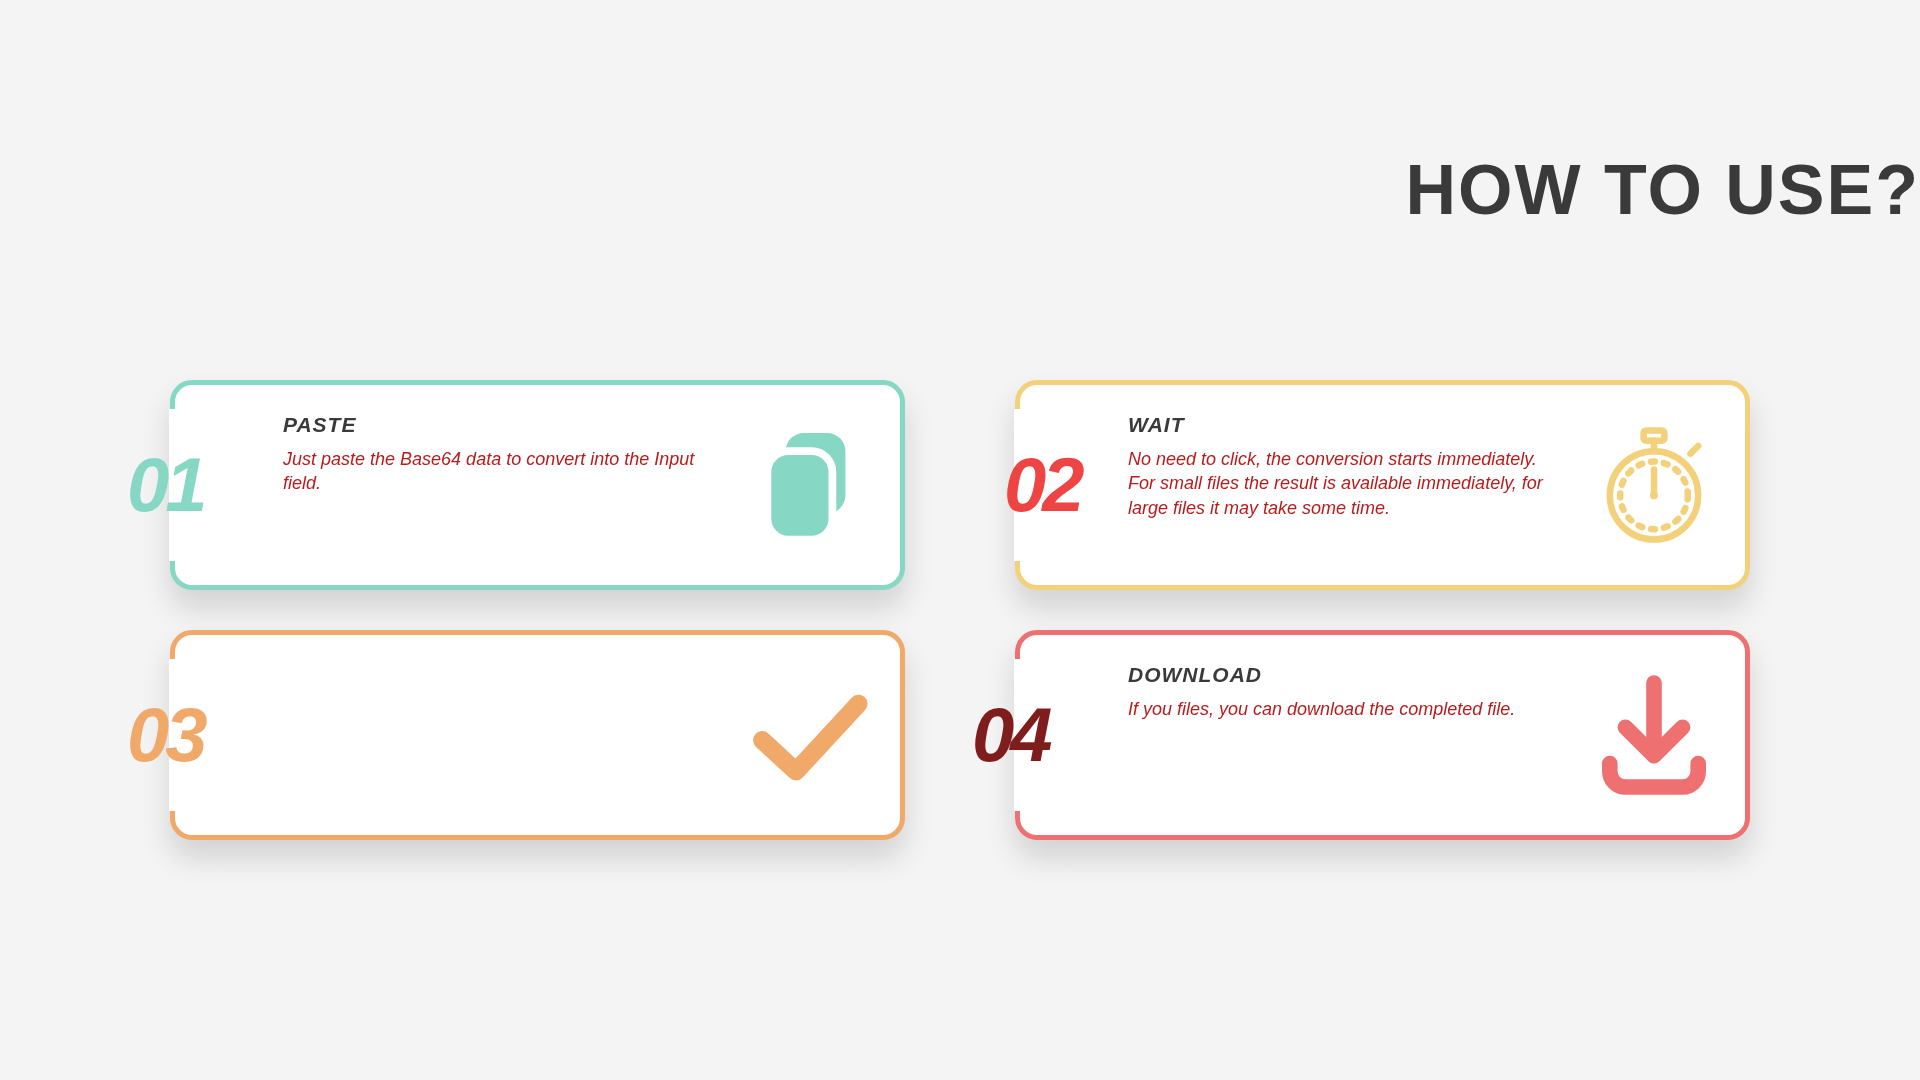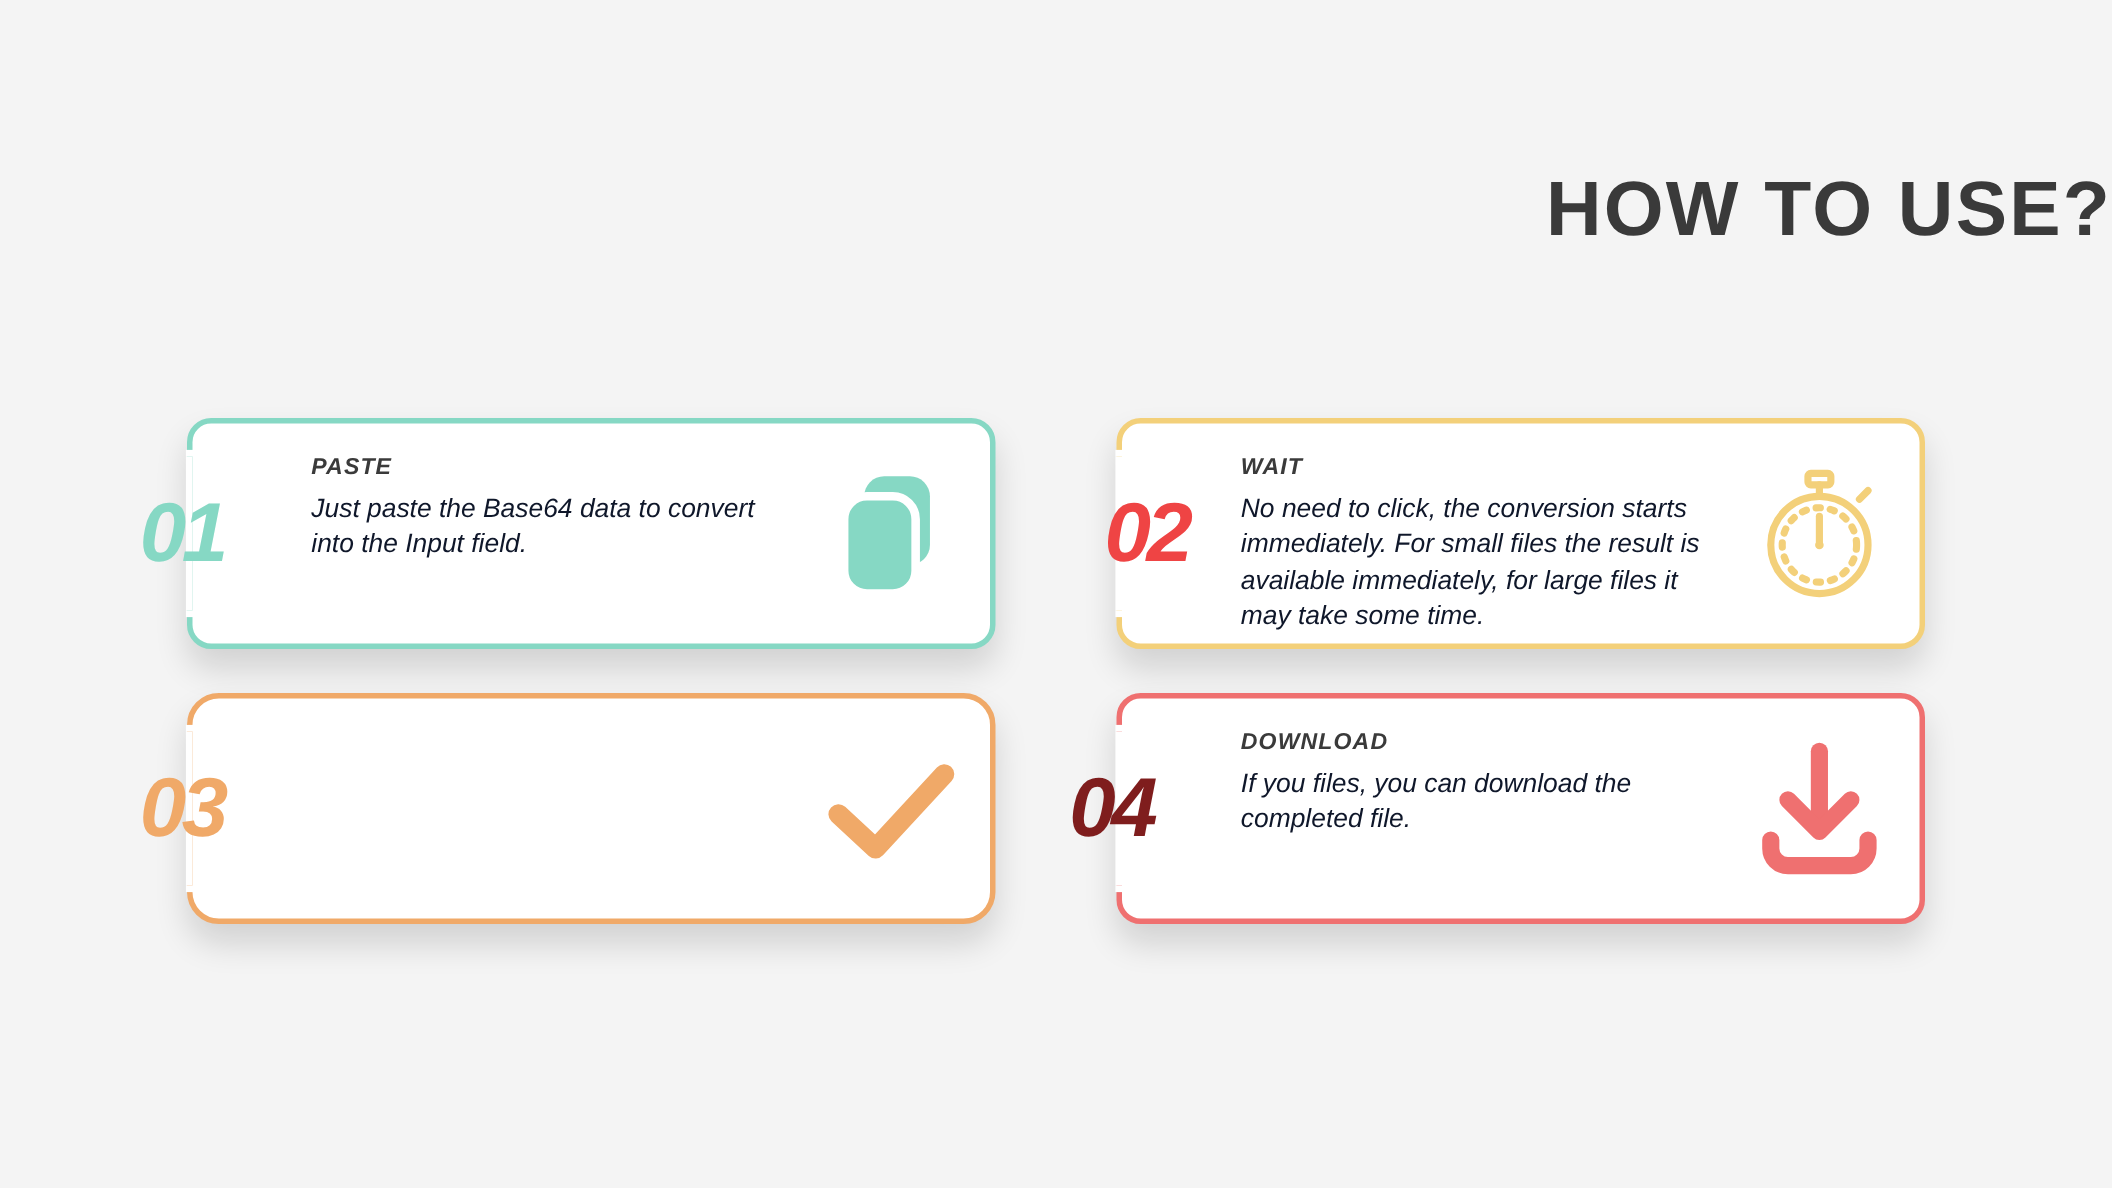--- a/index.html
+++ b/index.html
@@ -45,24 +45,24 @@
     padding: 28px 150px 24px 108px;
   }
   .card-title {
     font-size: 21px;
     font-weight: 700;
     letter-spacing: 1px;
     color: #3a3a3a;
     margin-bottom: 10px;
   }
   .card-desc {
-    font-size: 24px;
+    font-size: 18px;
     line-height: 1.35;
     font-weight: 500;
-    color: #0f172a;
+    color: #b91c1c;
     max-width: 420px;
   }
   .step-num {
     position: absolute;
     left: -48px;
     top: 50%;
     transform: translateY(-50%);
     font-size: 76px;
     font-weight: 800;
     letter-spacing: -4px;
@@ -84,21 +84,21 @@
     bottom: 30px;
     width: 6px;
     background: #ffffff;
   }
 
   
   .c-teal   { border-color: #86d8c4; }
   .c-teal .step-num { color: #86d8c4; }
   .c-yellow { border-color: #f3d07a; }
   .c-yellow .step-num { color: #ef4444; margin-left: 32px; }
-  .c-orange { border-color: #f0a968; border-radius: 29px; }
+  .c-orange { border-color: #f0a968; }
   .c-orange .step-num { color: #f0a968; }
   .c-red    { border-color: #ef7070; }
   .c-red .step-num { color: #7f1d1d; }
 
   .icon-slot {
     position: absolute;
     right: 26px;
     top: 50%;
     transform: translateY(-50%);
     width: 130px;

